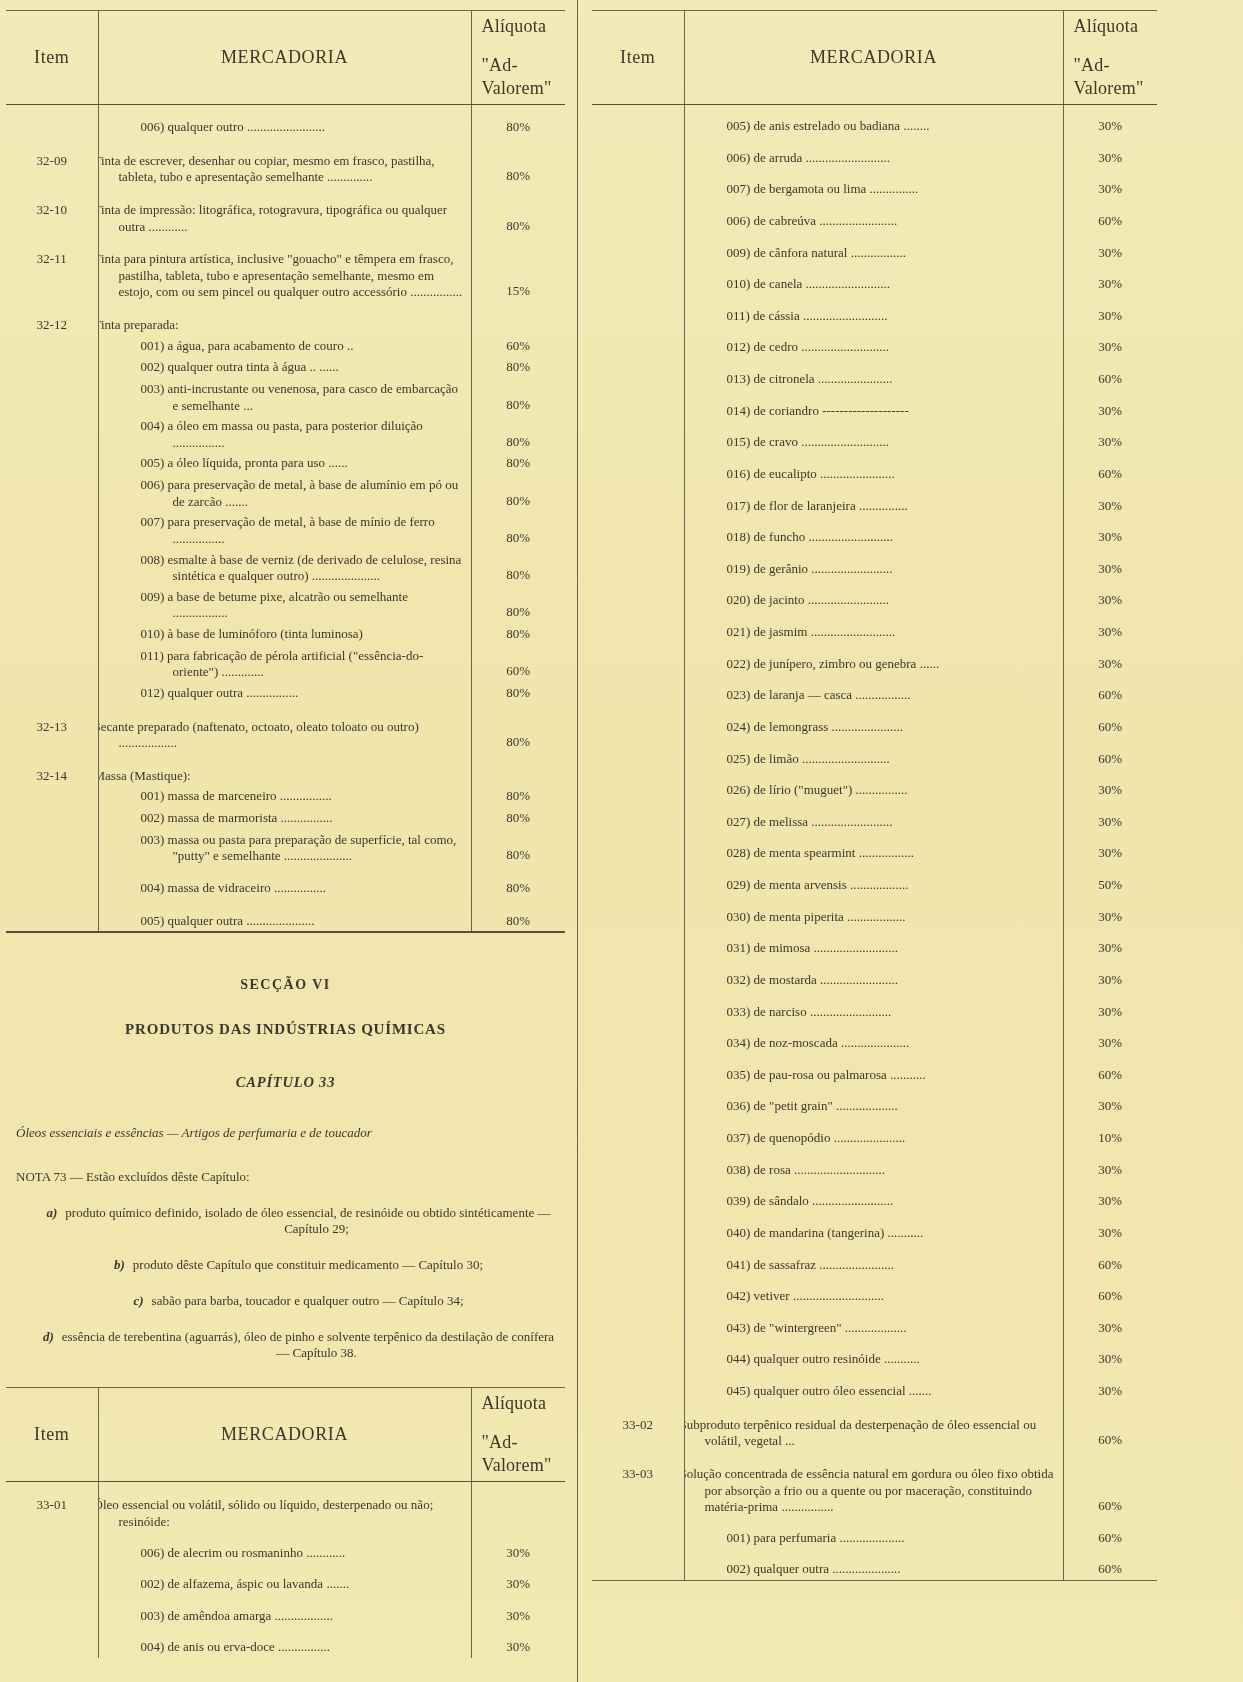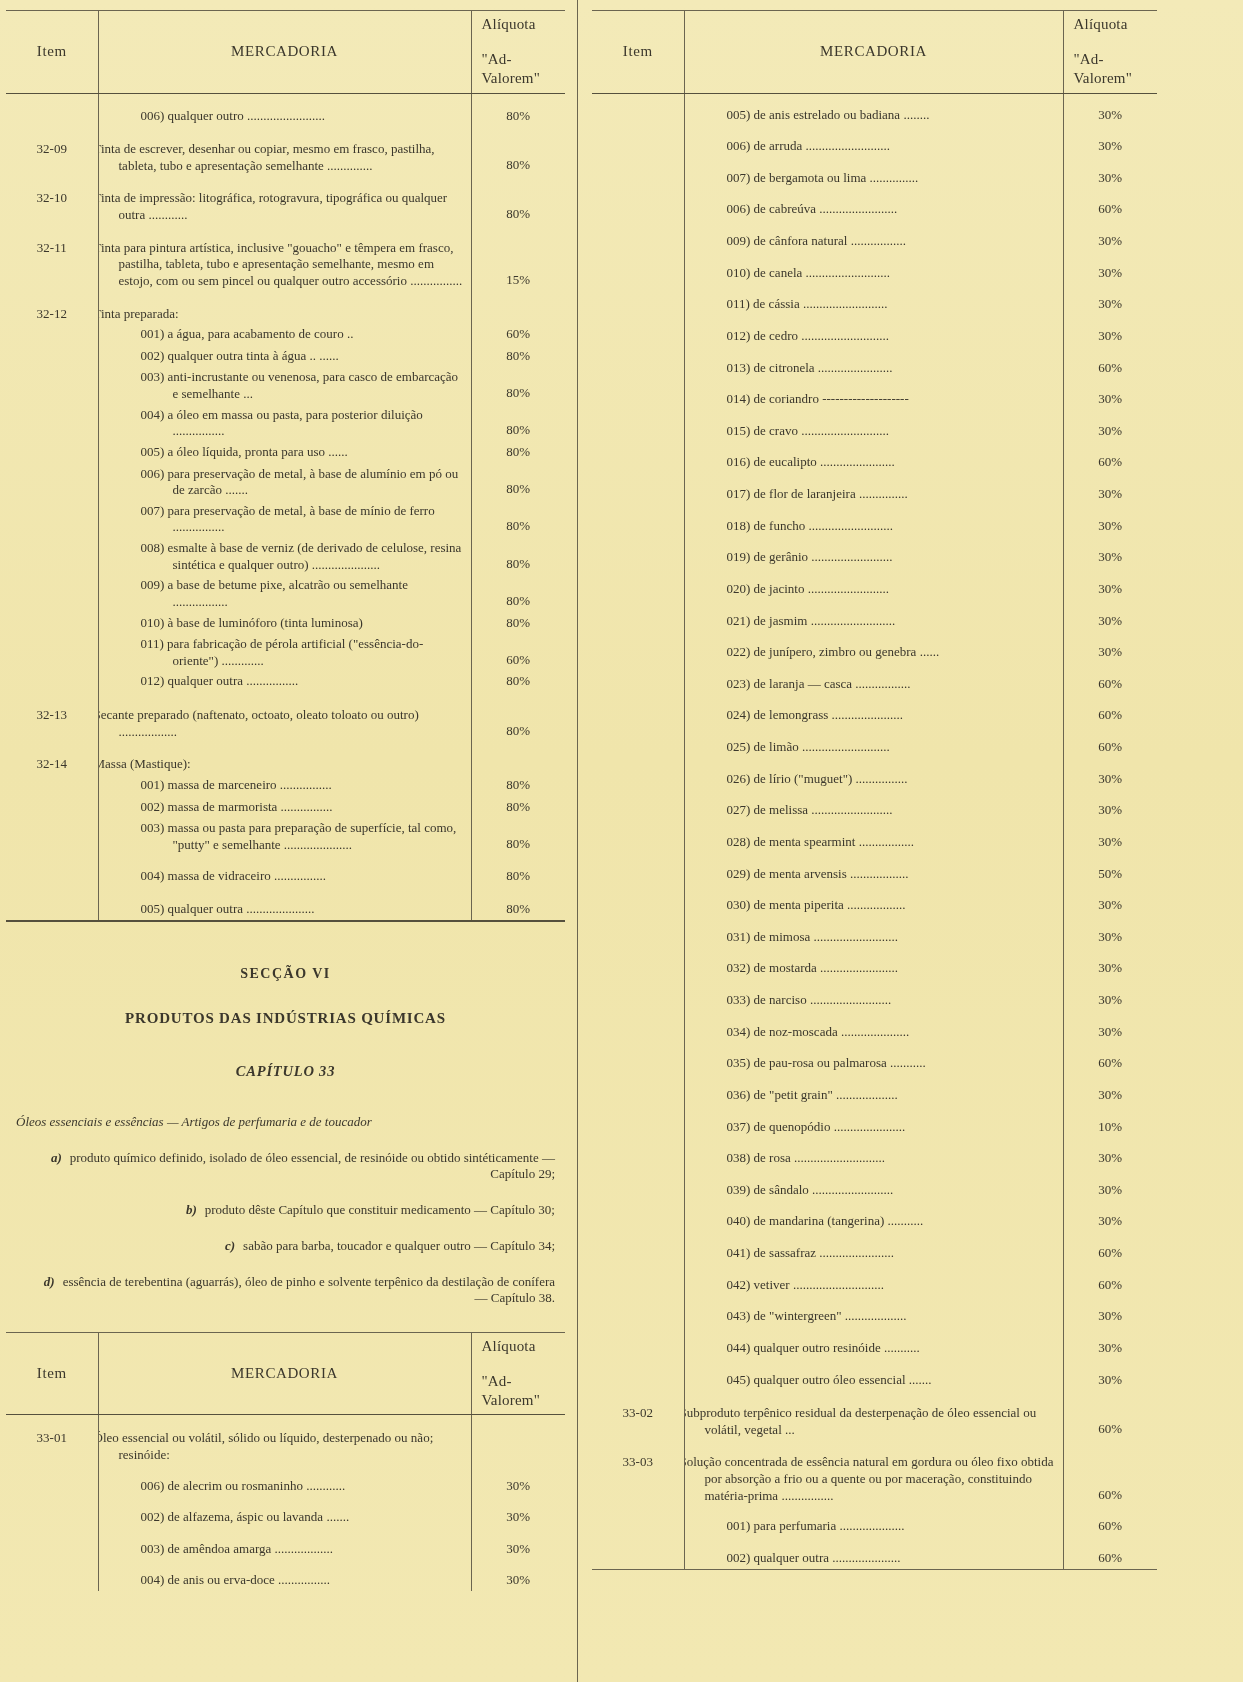--- a/index.html
+++ b/index.html
@@ -24,21 +24,21 @@
     line-height:1.28;
     border-top:1px solid #6b6550;
     table-layout:fixed;
   }
   .t-left-top { border-bottom:2.5px solid #55503d; }
   .t-right { border-bottom:1px solid #6b6550; }
   col.w-item { width:92px; }
   col.w-rate { width:94px; }
   thead th {
     font-weight:normal;
-    font-size:15px;
+    font-size:18px;
     letter-spacing:0.6px;
     vertical-align:middle;
     height:72px;
     border-bottom:1.8px solid #55503d;
     padding:4px;
     text-align:center;
   }
   th.h-merc { border-left:1px solid #6b6550; border-right:1px solid #6b6550; }
   th.h-rate { text-align:left; padding-left:10px; letter-spacing:0.2px; }
   .h-rate .l1 { display:block; margin-bottom:16px; }
@@ -58,21 +58,21 @@
   tr.item td.c-desc { padding-left:20px; text-indent:-25px; }
   tr.sub td.c-desc, tr.sub-d td.c-desc { padding-left:74px; text-indent:-32px; }
   .t-left-top tr.sub td { padding-top:14px; }
 
   .section-block { margin:6px 10px 26px 10px; }
   .sec-title { text-align:center; font-weight:bold; font-size:14px; letter-spacing:1.5px; margin:44px 0 0; }
   .sec-sub   { text-align:center; font-weight:bold; font-size:15px; letter-spacing:0.8px; margin:28px 0 0; }
   .sec-cap   { text-align:center; font-weight:bold; font-style:italic; font-size:14.5px; letter-spacing:0.8px; margin:36px 0 0; }
   .sec-oleos { text-align:left; font-weight:normal; font-style:italic; font-size:13px; margin:34px 0 0; }
   .sec-nota  { text-align:left; font-size:13px; margin:28px 0 0; }
-  .excl-item { text-align:right; font-size:13px; margin:20px 0 0; padding-left:62px; text-indent:-36px; }
+  .excl-item { text-align:center; font-size:13px; margin:20px 0 0; padding-left:62px; text-indent:-36px; }
   .excl-letter { font-weight:bold; font-style:italic; padding-right:8px; }
 </style>
 </head>
 <body>
 
 <div class="page">
 
   <div class="col-left">
 
     <table class="tariff t-left-top">
@@ -213,20 +213,21 @@
             <td class="c-rate">80%</td>
           </tr>
         </tbody>
     </table>
 
     <div class="section-block">
       <p class="sec-title">SECÇÃO VI</p>
       <p class="sec-sub">PRODUTOS DAS INDÚSTRIAS QUÍMICAS</p>
       <p class="sec-cap">CAPÍTULO 33</p>
       <p class="sec-oleos">Óleos essenciais e essências — Artigos de perfumaria e de toucador</p>
+      <p class="sec-nota">NOTA 73 — Estão excluídos dêste Capítulo:</p>
       <div>
           <p class="excl-item"><span class="excl-letter">a)</span>produto químico definido, isolado de óleo essencial, de resinóide ou obtido sintéticamente — Capítulo 29;</p>
           <p class="excl-item"><span class="excl-letter">b)</span>produto dêste Capítulo que constituir medicamento — Capítulo 30;</p>
           <p class="excl-item"><span class="excl-letter">c)</span>sabão para barba, toucador e qualquer outro — Capítulo 34;</p>
           <p class="excl-item"><span class="excl-letter">d)</span>essência de terebentina (aguarrás), óleo de pinho e solvente terpênico da destilação de conífera — Capítulo 38.</p>
         </div>
     </div>
 
     <table class="tariff t-left-bottom">
       <colgroup>

